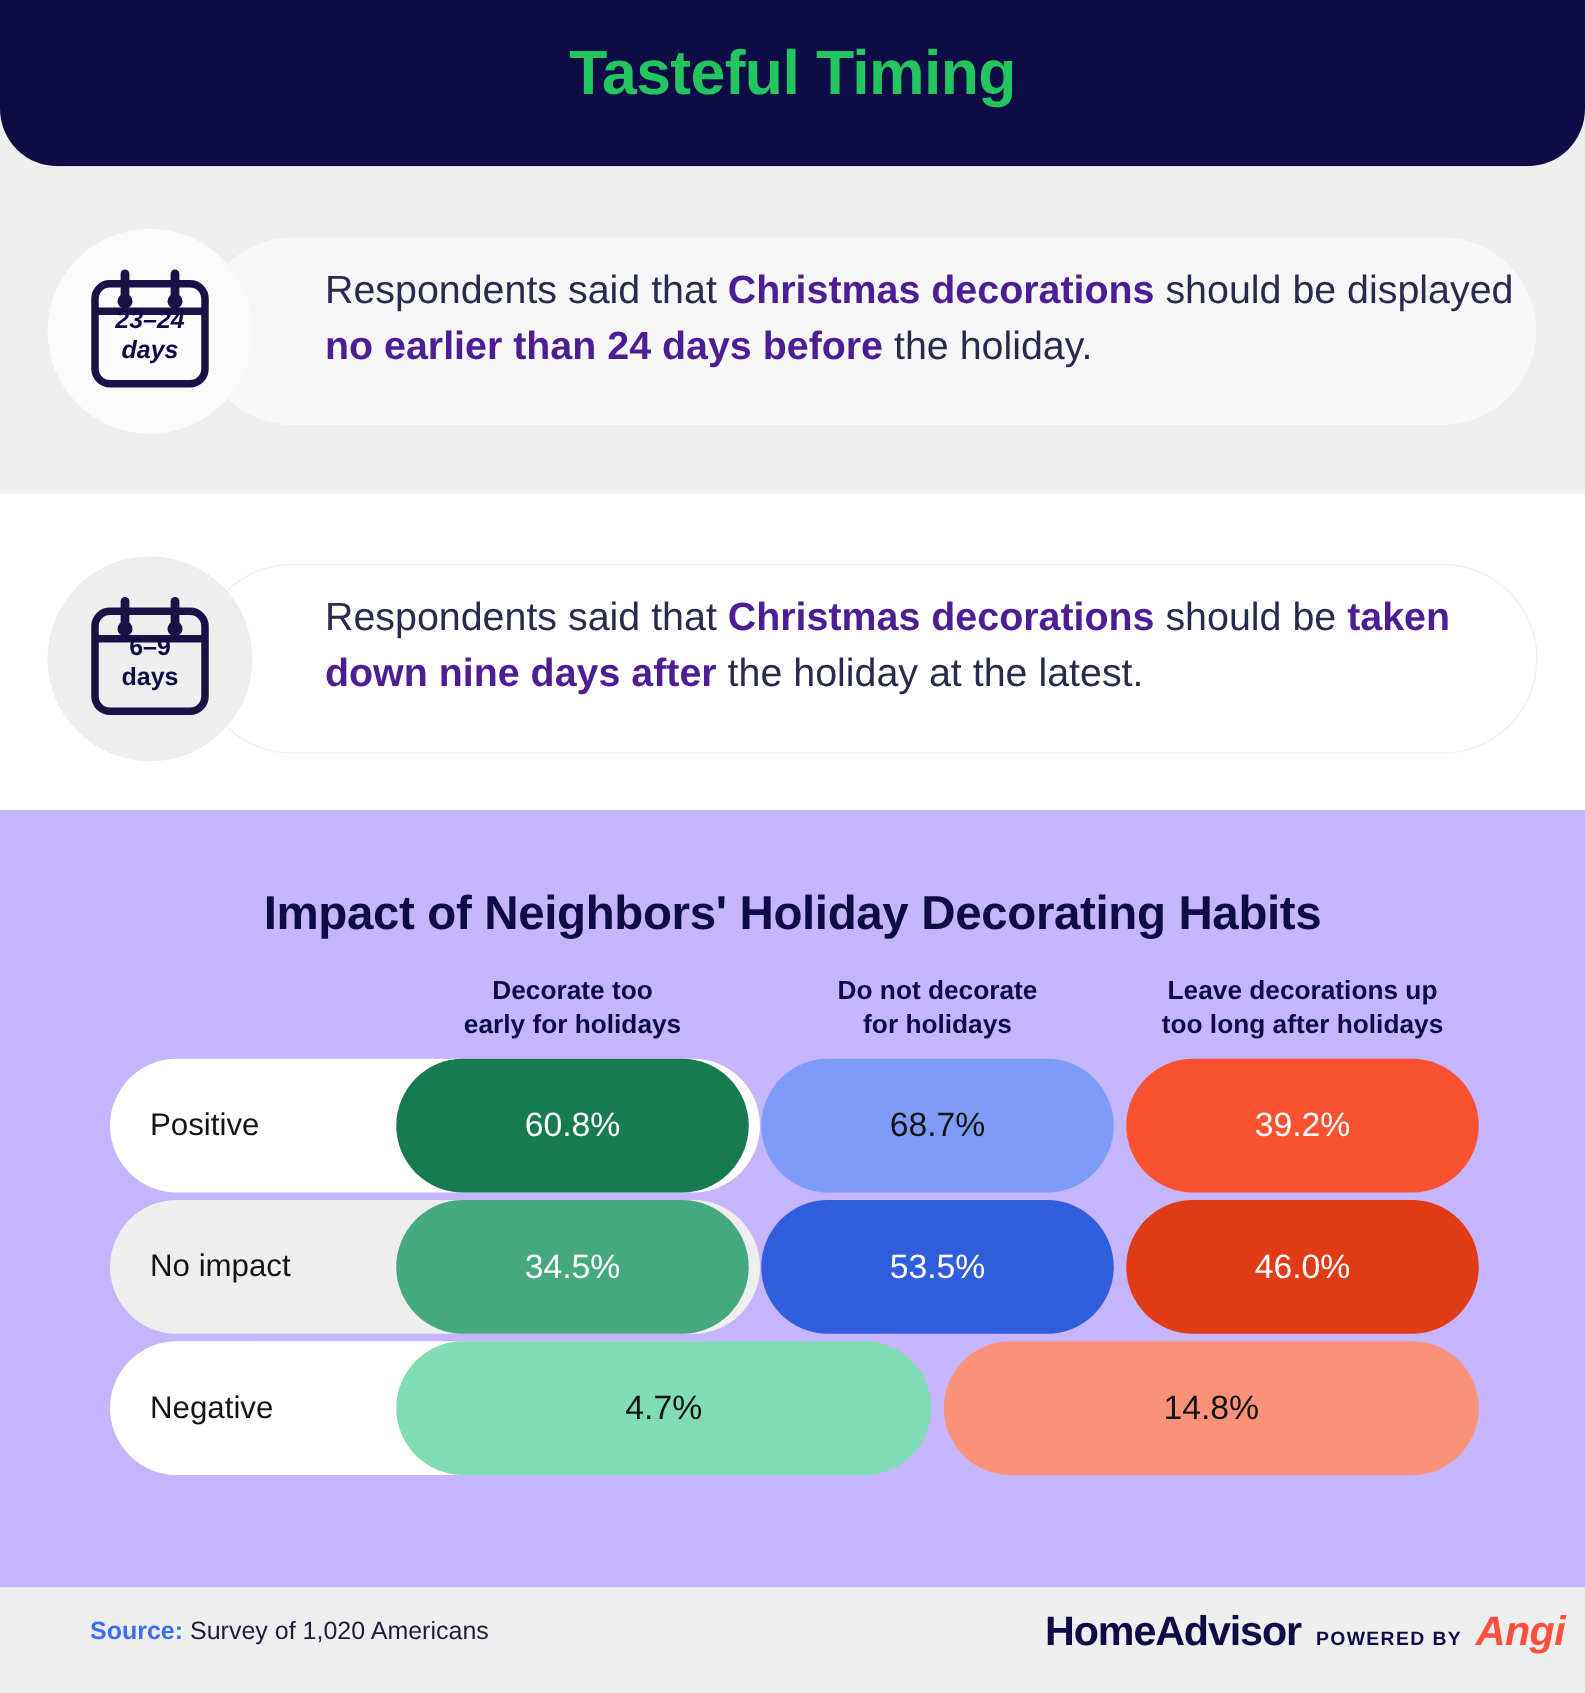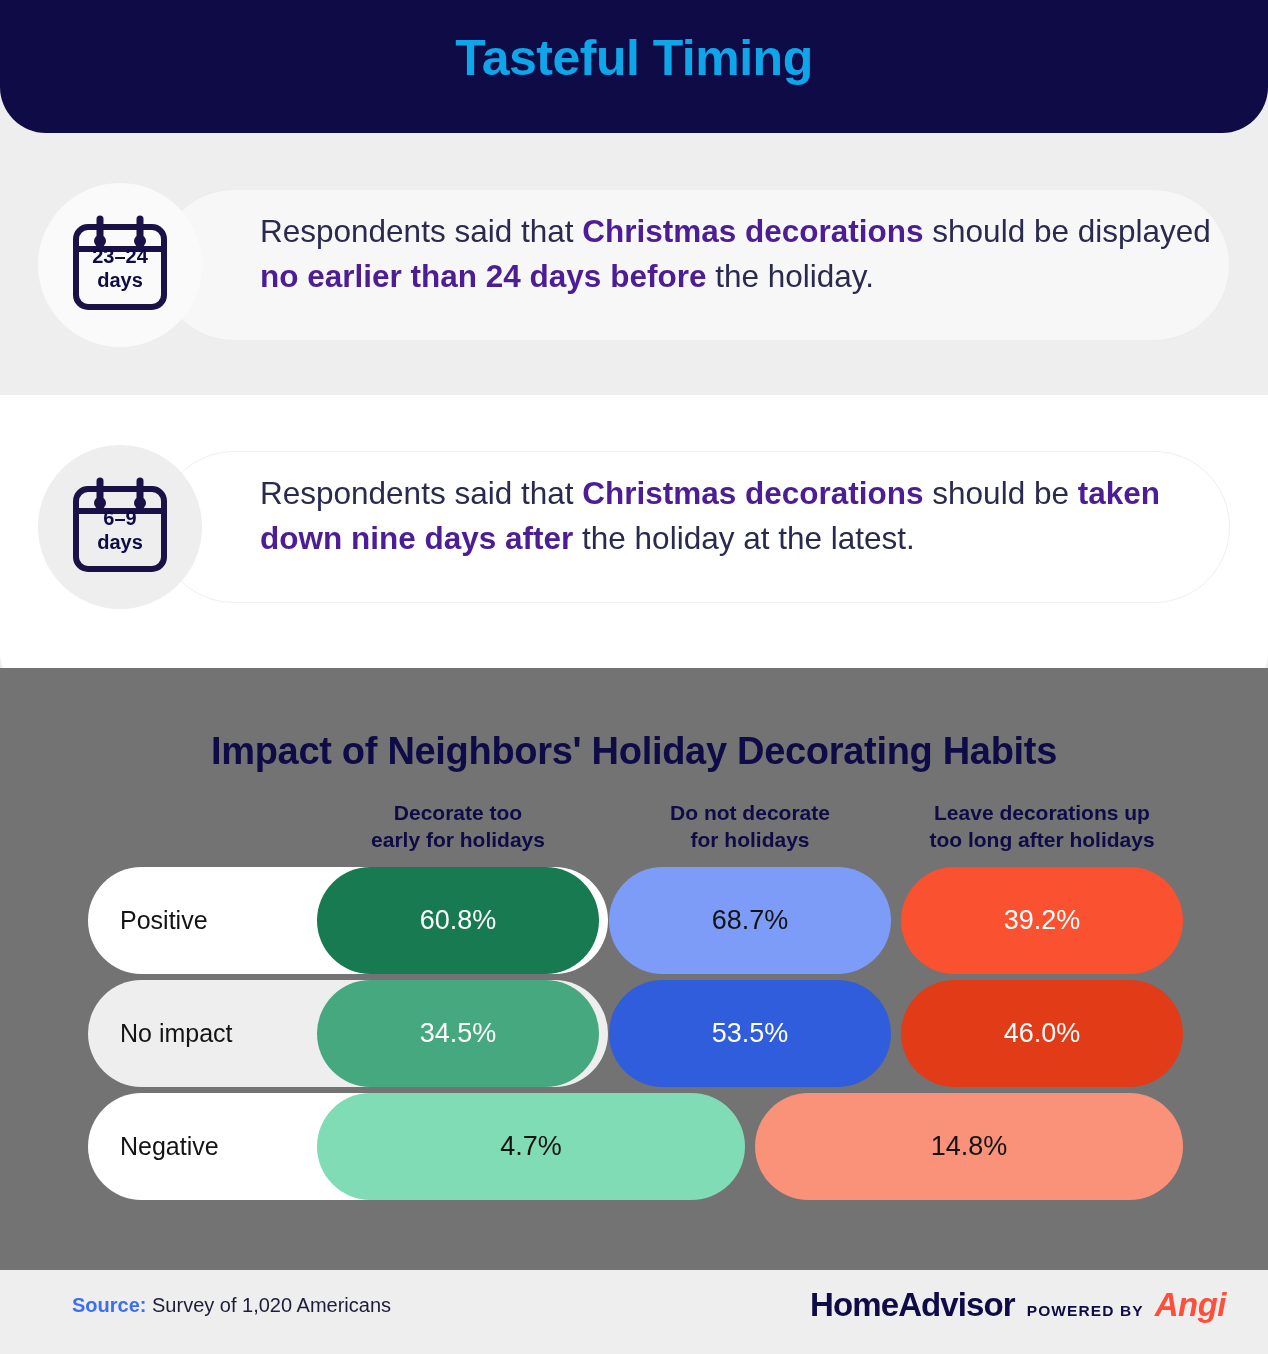--- a/index.html
+++ b/index.html
@@ -25,21 +25,21 @@
     background: #0e0b47;
     border-bottom-left-radius: 46px;
     border-bottom-right-radius: 46px;
     display: flex;
     align-items: center;
     justify-content: center;
     box-sizing: border-box;
     padding-bottom: 18px;
   }
   .header-title {
-    color: #0ea5e9;
+    color: #22c55e;
     font-size: 50px;
     font-weight: bold;
     letter-spacing: -0.5px;
   }
 
   
   .stat-section {
     position: absolute;
     left: 0;
     width: 1268px;
@@ -89,21 +89,21 @@
     left: 0;
     top: -6px;
     width: 164px;
     height: 164px;
     border-radius: 50%;
     display: flex;
     align-items: center;
     justify-content: center;
     z-index: 2;
   }
-  .s1 .icon-badge { background: #fafafa; }
+  .s1 .icon-badge { background: #fafafa; font-style: italic; }
   .s2 .icon-badge { background: #eeeeee; }
 
   .cal-wrap {
     position: relative;
     width: 104px;
     height: 100px;
   }
   .cal-wrap svg { display: block; }
   .cal-text {
     position: absolute;
@@ -128,24 +128,24 @@
     line-height: 1.42;
     color: #2a2a4f;
     z-index: 3;
   }
   .stat-text b { color: #4c1d95; font-weight: bold; }
 
   
   .chart-block {
     position: absolute;
     left: 0;
-    top: 668px;
+    top: 648px;
     width: 1268px;
     height: 622px;
-    background: #737373;
+    background: #c4b5fd;
   }
   .chart-title {
     position: absolute;
     left: 0;
     top: 62px;
     width: 1268px;
     text-align: center;
     font-size: 38px;
     font-weight: bold;
     color: #0e0b47;
@@ -236,21 +236,21 @@
     font-size: 20px;
     color: #1d1d3b;
     margin-left: 28px;
   }
   .source .src-label {
     color: #3b6ef5;
     font-weight: bold;
   }
   .logo {
     position: absolute;
-    right: 42px;
+    right: 16px;
     top: 16px;
     display: flex;
     align-items: baseline;
   }
   .logo-home {
     font-size: 33px;
     font-weight: bold;
     color: #0e0b47;
     letter-spacing: -0.9px;
   }

